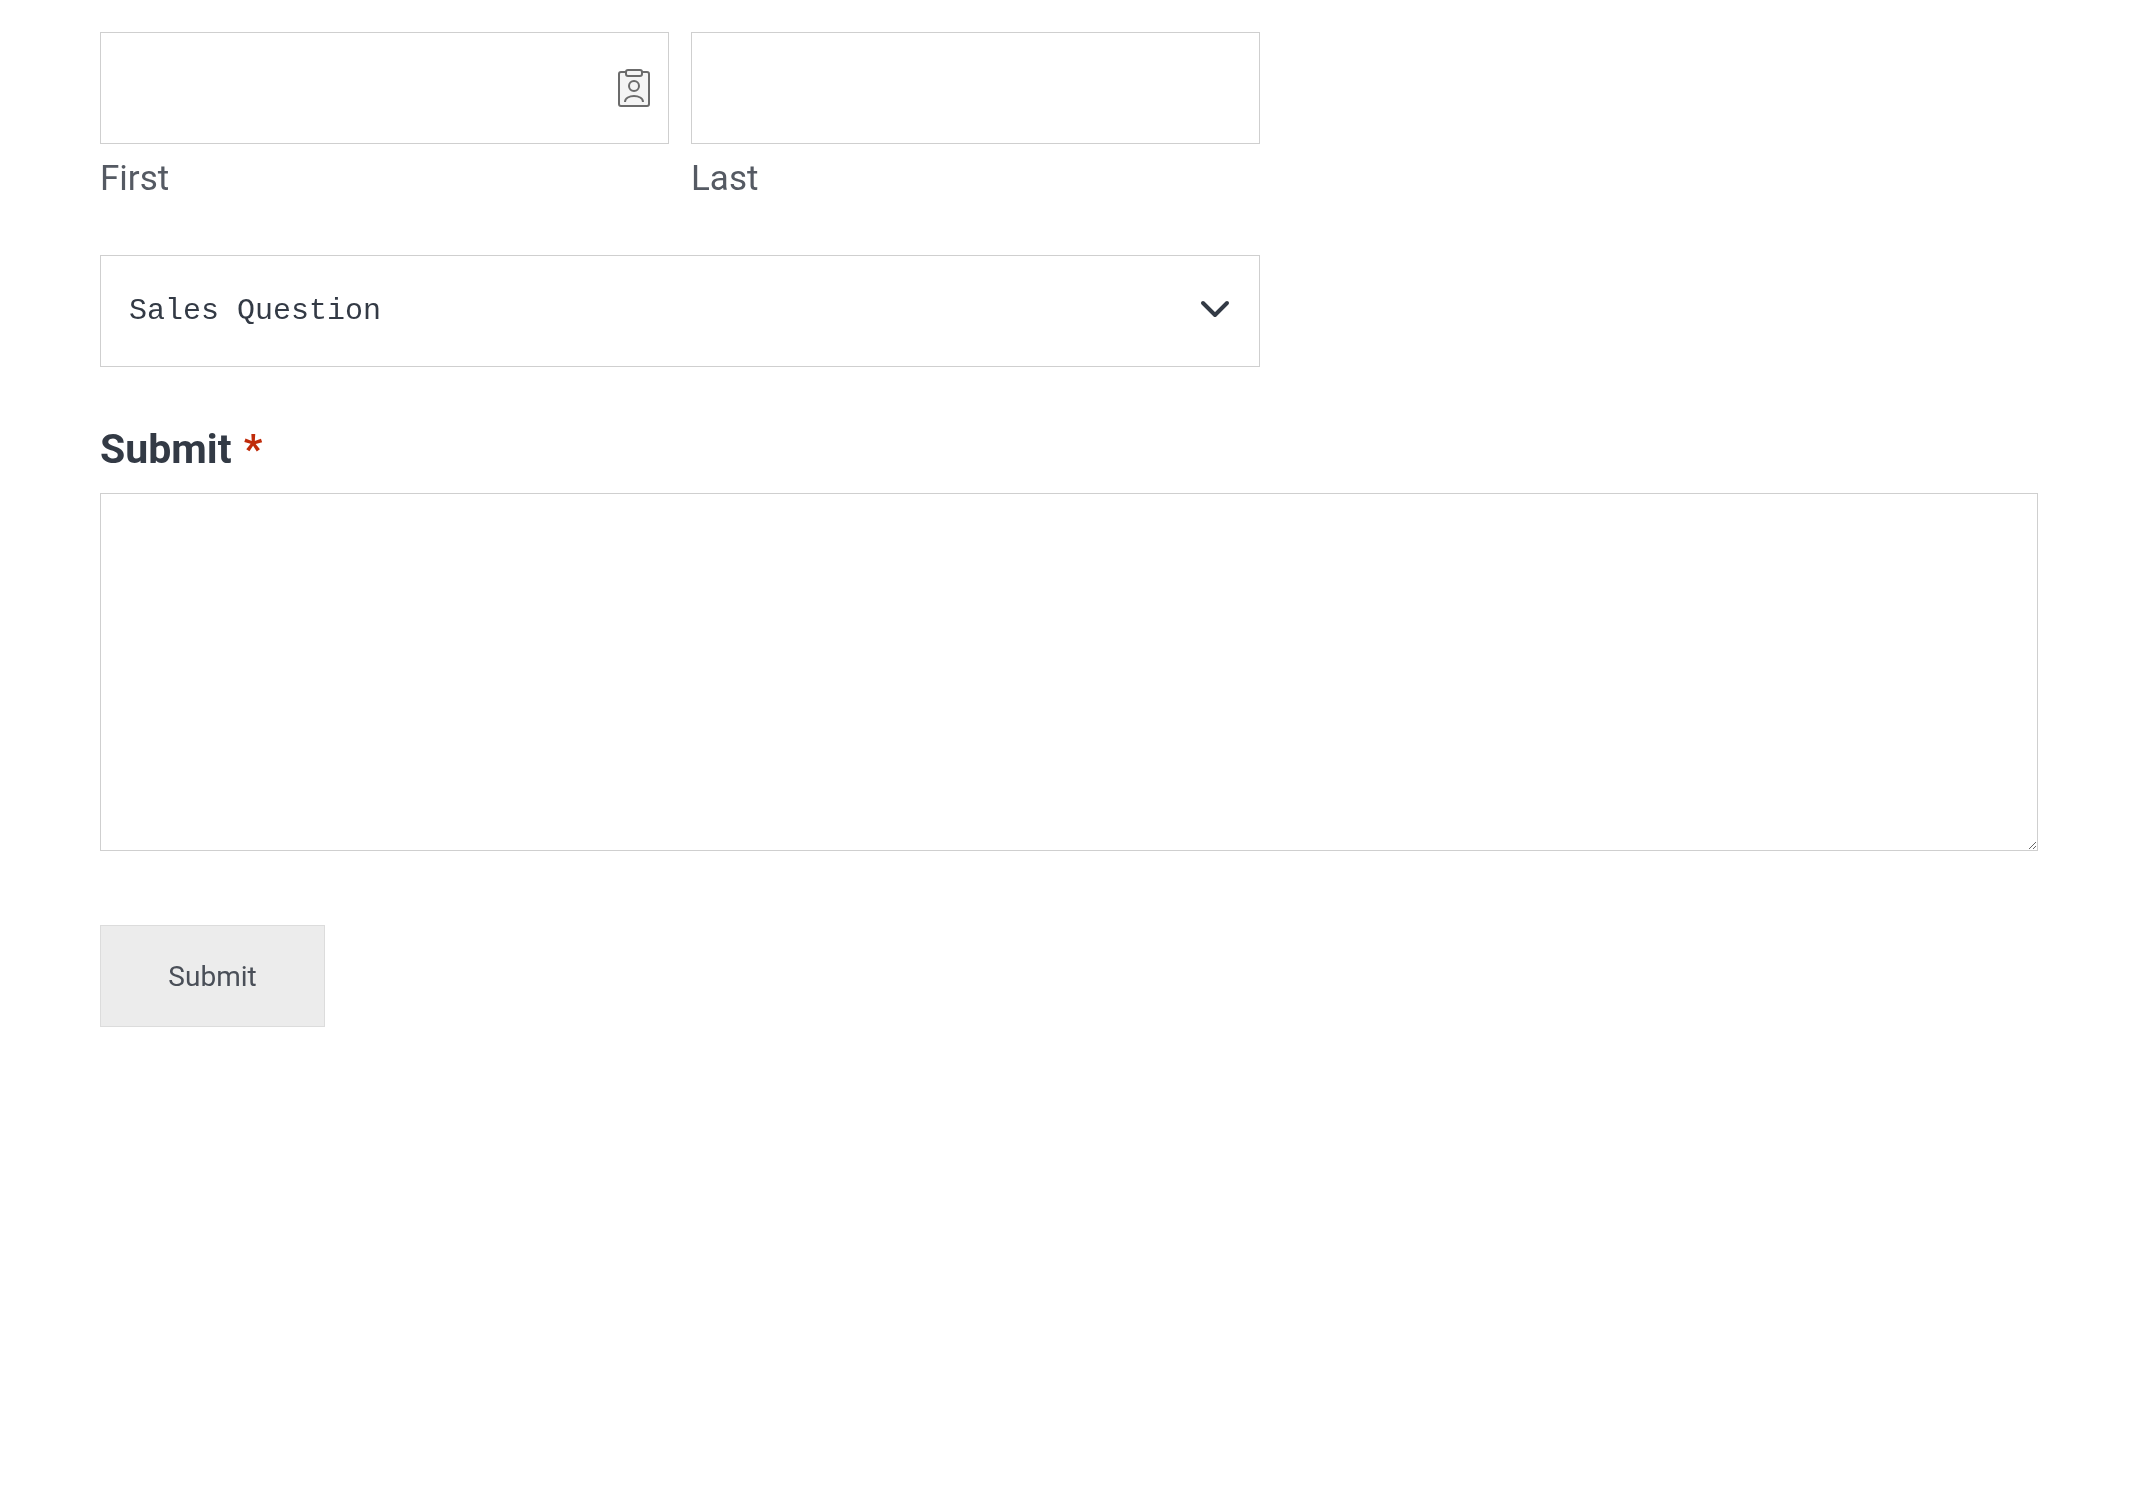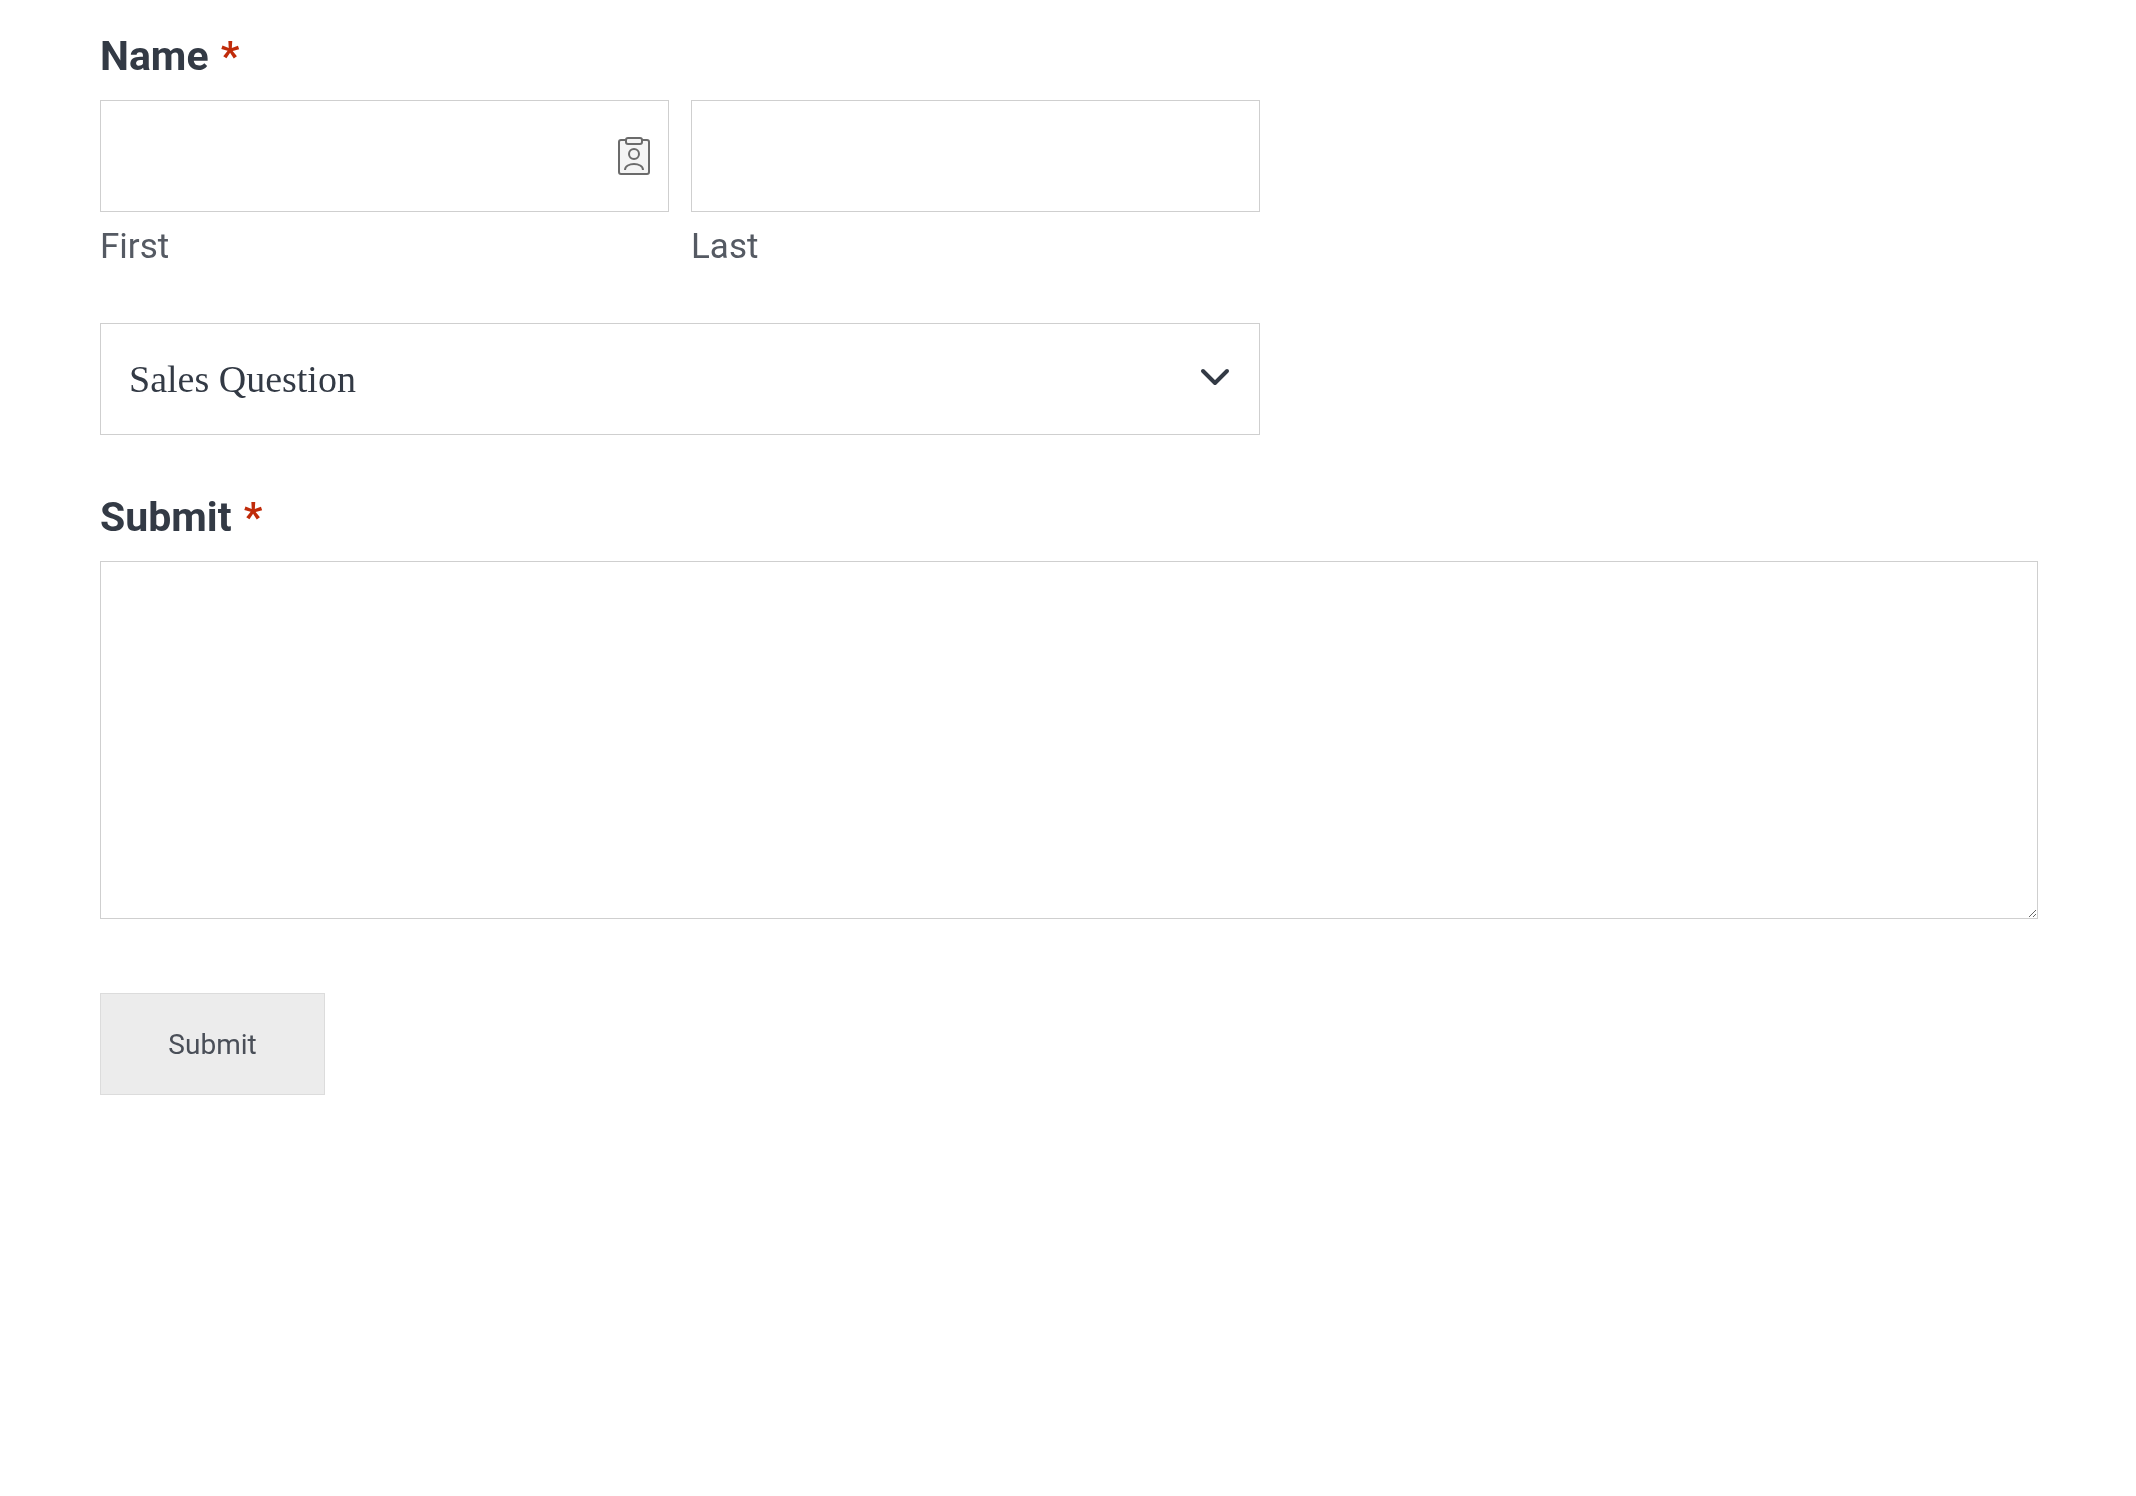--- a/index.html
+++ b/index.html
@@ -74,23 +74,23 @@
   .select-wrap {
     position: relative;
     width: 1160px;
   }
   .reason-select {
     width: 100%;
     height: 112px;
     border: 1px solid #cfcfcf;
     background: #ffffff;
     padding: 8px 60px 8px 28px;
-    font-size: 38px;
+    font-size: 30px;
     color: #333a45;
-    font-family: Liberation Serif, serif;
+    font-family: Liberation Mono, monospace;
     appearance: none;
     -webkit-appearance: none;
     -moz-appearance: none;
   }
   .chevron {
     position: absolute;
     right: 30px;
     top: 50%;
     transform: translateY(-50%);
     pointer-events: none;
@@ -130,24 +130,20 @@
     height: 40px;
   }
 </style>
 </head>
 <body>
 
 <div class="form-container">
 
   
   <div class="field-group name-group">
-    <label class="field-label">
-      <span>Name</span>
-      <span class="required-asterisk">*</span>
-    </label>
     <div class="name-row">
       <div class="name-col">
         <div class="autofill-icon-wrap">
           <input type="text" class="text-input first-name-input" value="" style="">
           <span class="autofill-icon">
             <svg viewBox="0 0 34 40" width="34" height="40">
               <rect x="2" y="4" width="30" height="34" rx="2" ry="2" fill="#f4f4f4" stroke="#6b6b6b" stroke-width="2"></rect>
               <rect x="9" y="2" width="16" height="6" rx="2" fill="#f4f4f4" stroke="#6b6b6b" stroke-width="2"></rect>
               <circle cx="17" cy="18" r="5" fill="none" stroke="#6b6b6b" stroke-width="2"></circle>
               <path d="M8 34 C8 26 26 26 26 34" fill="none" stroke="#6b6b6b" stroke-width="2"></path>

